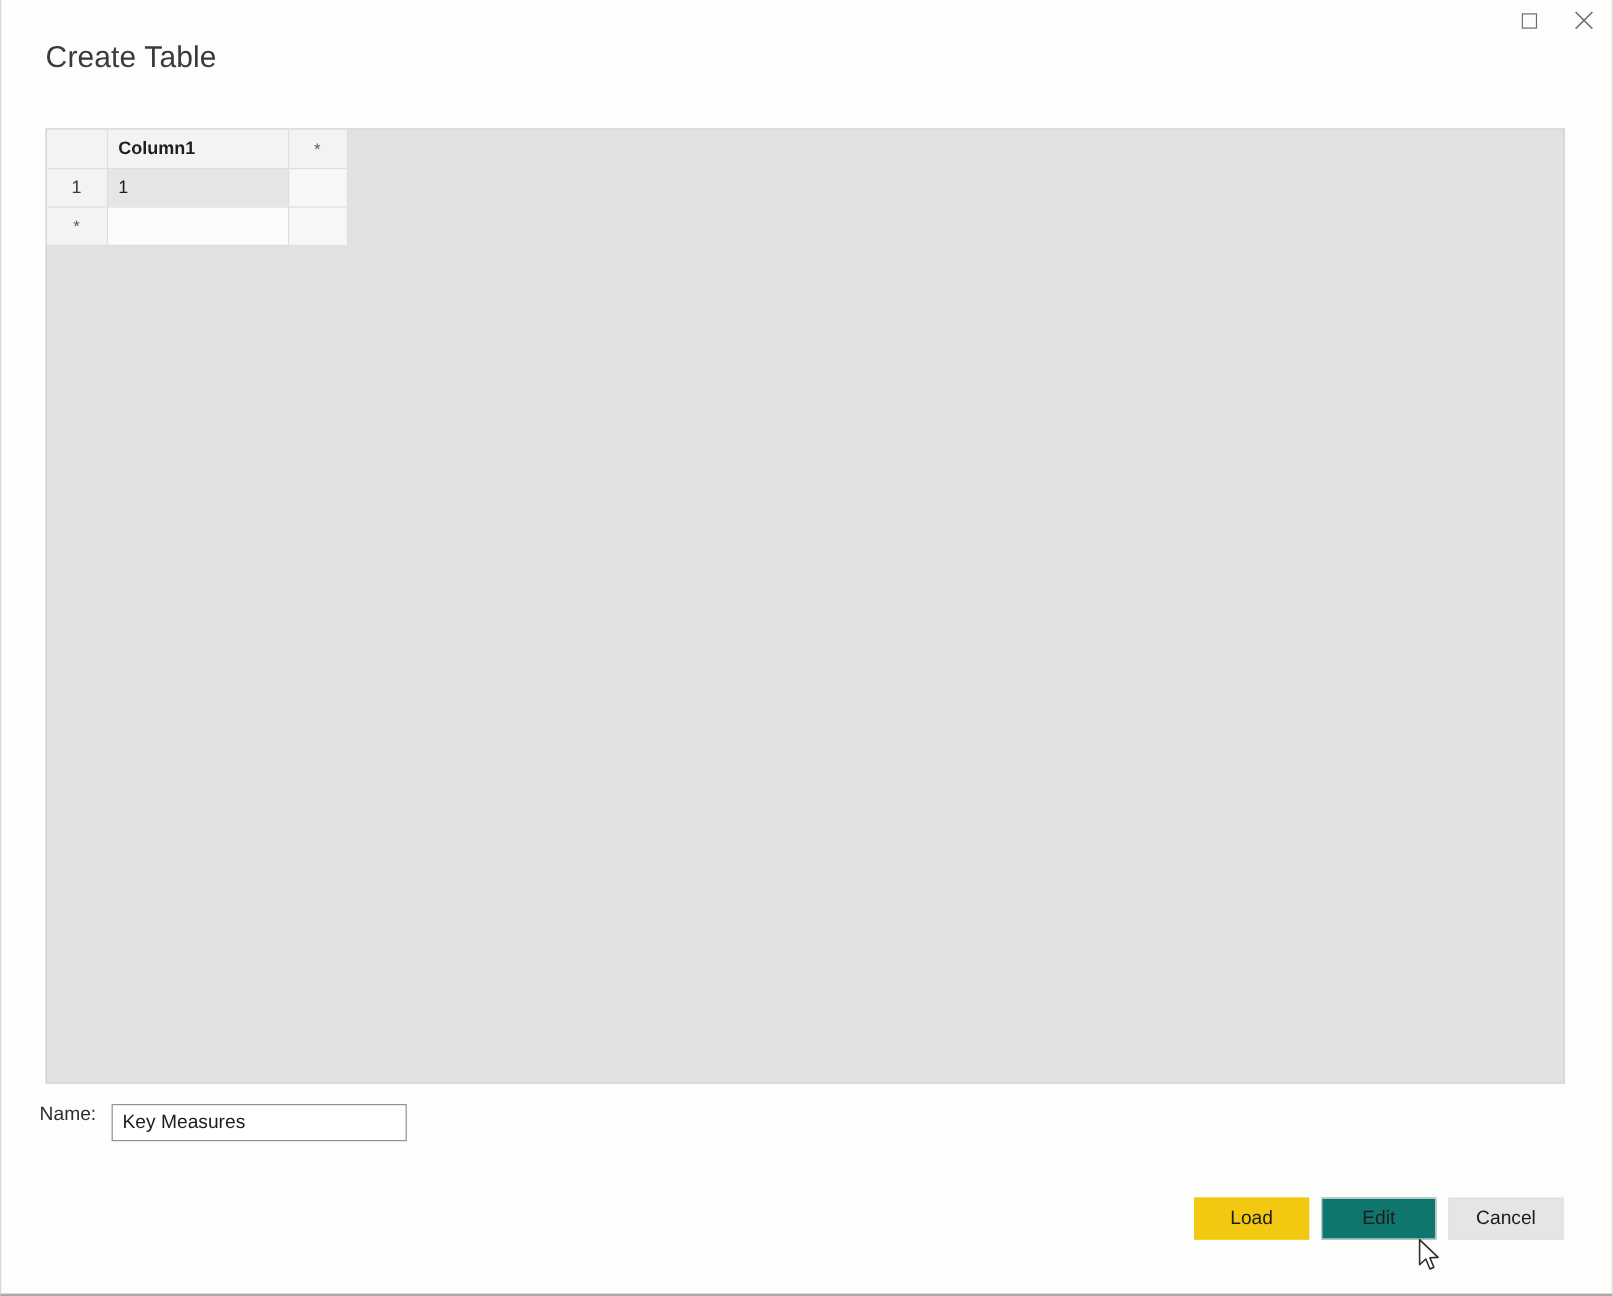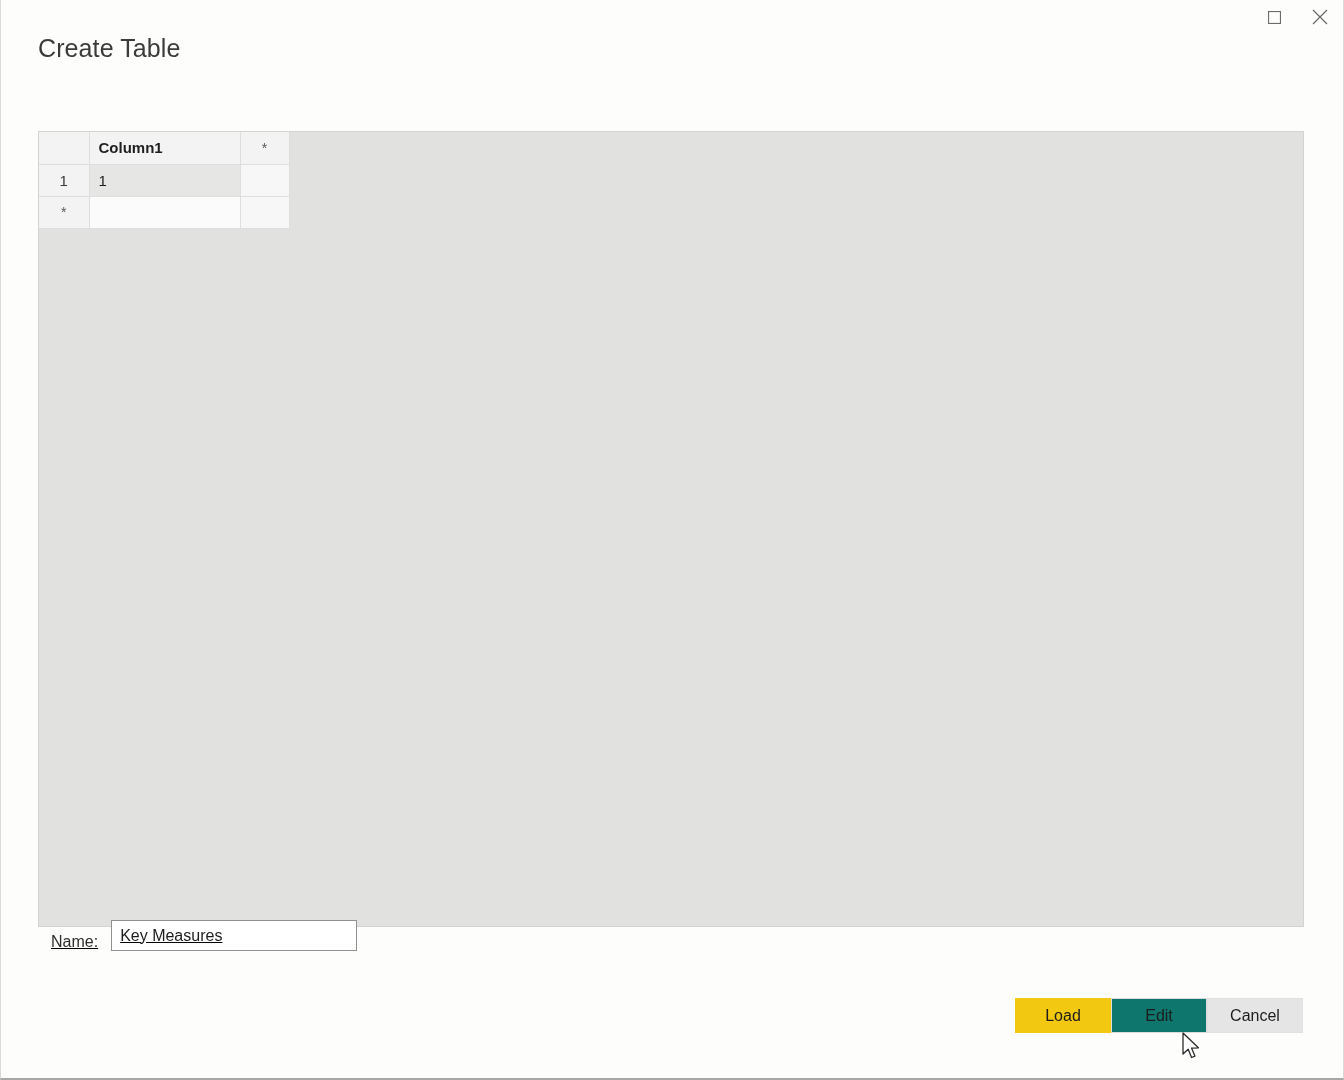--- a/index.html
+++ b/index.html
@@ -67,21 +67,20 @@
   #grid-panel {
     position: absolute;
     left: 37px;
     top: 107px;
     width: 1266px;
     height: 796px;
     background: #e1e1e0;
     border: 1px solid #d3d3d2;
     box-sizing: border-box;
     overflow: hidden;
-    margin-top: 24px;
   }
 
   table.data-grid {
     border-collapse: collapse;
     table-layout: fixed;
     background: #fdfdfd;
   }
   table.data-grid th,
   table.data-grid td {
     border-right: 1px solid #dedede;
@@ -139,25 +138,24 @@
   table.data-grid td.cell.empty-cell {
     background: #fbfbfb;
   }
   table.data-grid td.trailing {
     background: #f7f7f7;
   }
 
   
   #name-row {
     position: absolute;
-    left: 50px;
+    left: 32px;
     top: 920px;
     display: flex;
-    align-items: flex-end;
-    text-decoration: underline;
+    align-items: flex-start;
   }
   #name-label {
     font-size: 16px;
     color: #2f2f2f;
     margin-right: 13px;
   }
   #name-input {
     width: 246px;
     height: 31px;
     box-sizing: border-box;
@@ -170,20 +168,21 @@
     outline: none;
   }
 
   
   #footer-buttons {
     position: absolute;
     right: 40px;
     top: 998px;
     display: flex;
     align-items: center;
+    gap: 10px;
   }
   .dlg-btn {
     height: 35px;
     min-width: 96px;
     border: 1px solid transparent;
     font-family: "Liberation Sans", sans-serif;
     font-size: 16px;
     color: #1c1c1c;
     cursor: default;
     padding: 0 14px;

